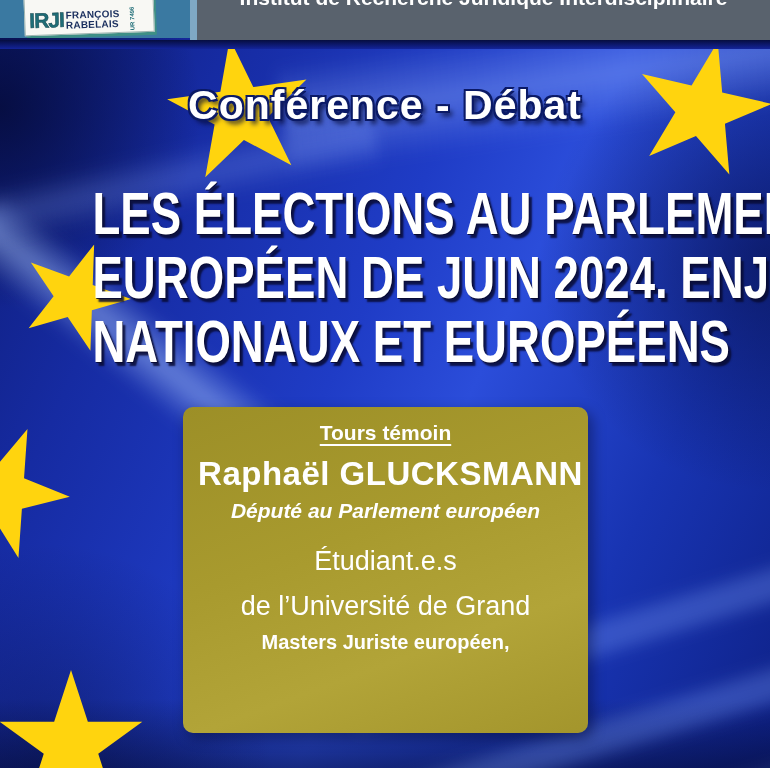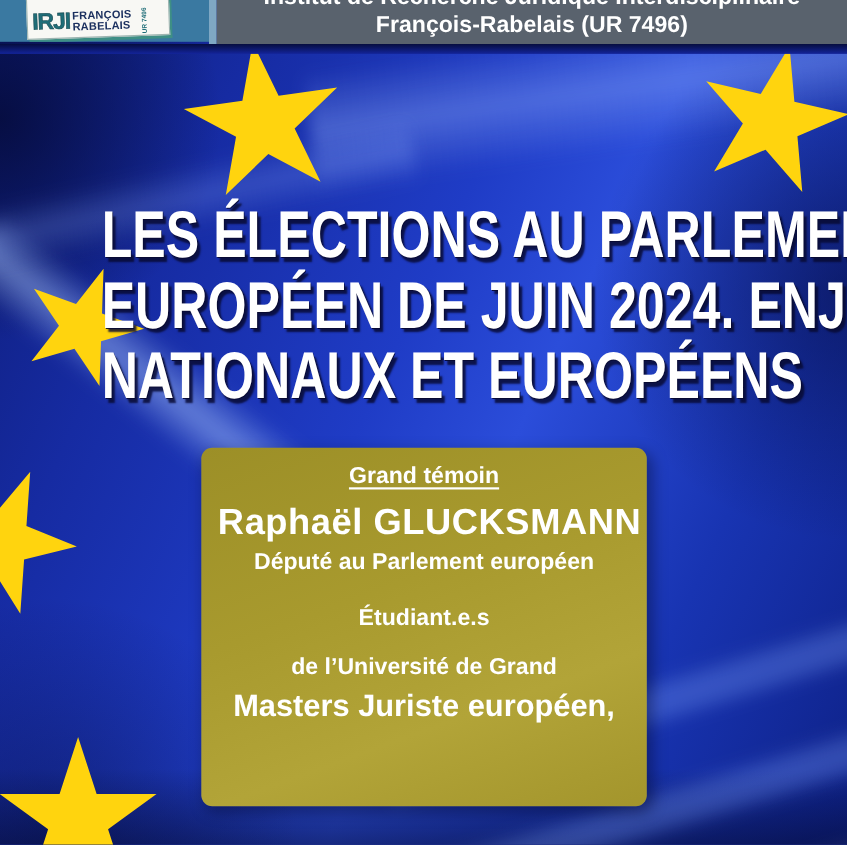--- a/index.html
+++ b/index.html
@@ -80,23 +80,23 @@
   
   .gold-panel{
     position:absolute;left:183px;top:407px;width:405px;height:326px;z-index:4;
     background:linear-gradient(160deg,#9c8f27 0%,var(--panel-gold,#a89a2e) 40%,#b2a438 70%,#a3952c 100%);
     border-radius:10px;box-shadow:4px 5px 14px rgba(0,0,20,.4);
     color:#fff;text-align:center;box-sizing:border-box;padding-top:14px;
   }
   .panel-heading{font-size:21px;font-weight:bold;
     text-decoration:underline;text-underline-offset:4px;text-decoration-thickness:2px;}
   .guest-name{font-size:33px;font-weight:bold;margin-top:10px;letter-spacing:.5px;margin-left:10px;}
-  .guest-title{font-size:21px;font-weight:bold;margin-top:6px;margin-bottom:20px;}
-  .speakers-big{font-size:21px;font-weight:bold;line-height:37px;margin-top:8px;}
-  .programs{font-size:28px;font-weight:bold;line-height:26px;margin-top:4px;}
+  .guest-title{font-size:21px;font-weight:bold;margin-top:6px;margin-bottom:20px;font-style:italic;}
+  .speakers-big{font-size:27px;font-weight:normal;line-height:37px;margin-top:8px;}
+  .programs{font-size:20px;font-weight:bold;line-height:26px;margin-top:4px;}
 </style>
 </head>
 <body>
 
 <div class="poster">
 
   <div class="flag-bg"></div>
   <div class="streak streak-1"></div>
   <div class="streak streak-2"></div>
   <div class="streak streak-3"></div>
@@ -136,35 +136,35 @@
           <span>FRANÇOIS</span>
           <span>RABELAIS</span>
         </span>
         <span class="logo-unit">UR 7496</span>
       </div>
     </div>
     <div class="header-gap"></div>
     <div class="institute-bar">
       <div class="lines">
         <div class="institute-line">Institut de Recherche Juridique Interdisciplinaire</div>
-        <div class="institute-line">François-Rabelais (UR 7496)</div>
       </div>
     </div>
   </div>
   <div class="navy-strip"></div>
 
+  <div class="event-banner">Conférence - Débat</div>
 
   <div class="main-title">
     <span class="t-line">LES ÉLECTIONS AU PARLEMENT</span>
     <span class="t-line">EUROPÉEN DE JUIN 2024. ENJEUX</span>
     <span class="t-line">NATIONAUX ET EUROPÉENS</span>
   </div>
 
   <div class="gold-panel">
-    <div class="panel-heading">Grand témoin</div>
+    <div class="panel-heading">Tours témoin</div>
     <div class="guest-name">Raphaël GLUCKSMANN</div>
     <div class="guest-title">Député au Parlement européen</div>
     <div class="speakers-big">Étudiant.e.s</div>
     <div class="speakers-big">de l’Université de Grand</div>
     <div class="programs">
       <div>Masters Juriste européen,</div>
     </div>
   </div>
 
 </div>

